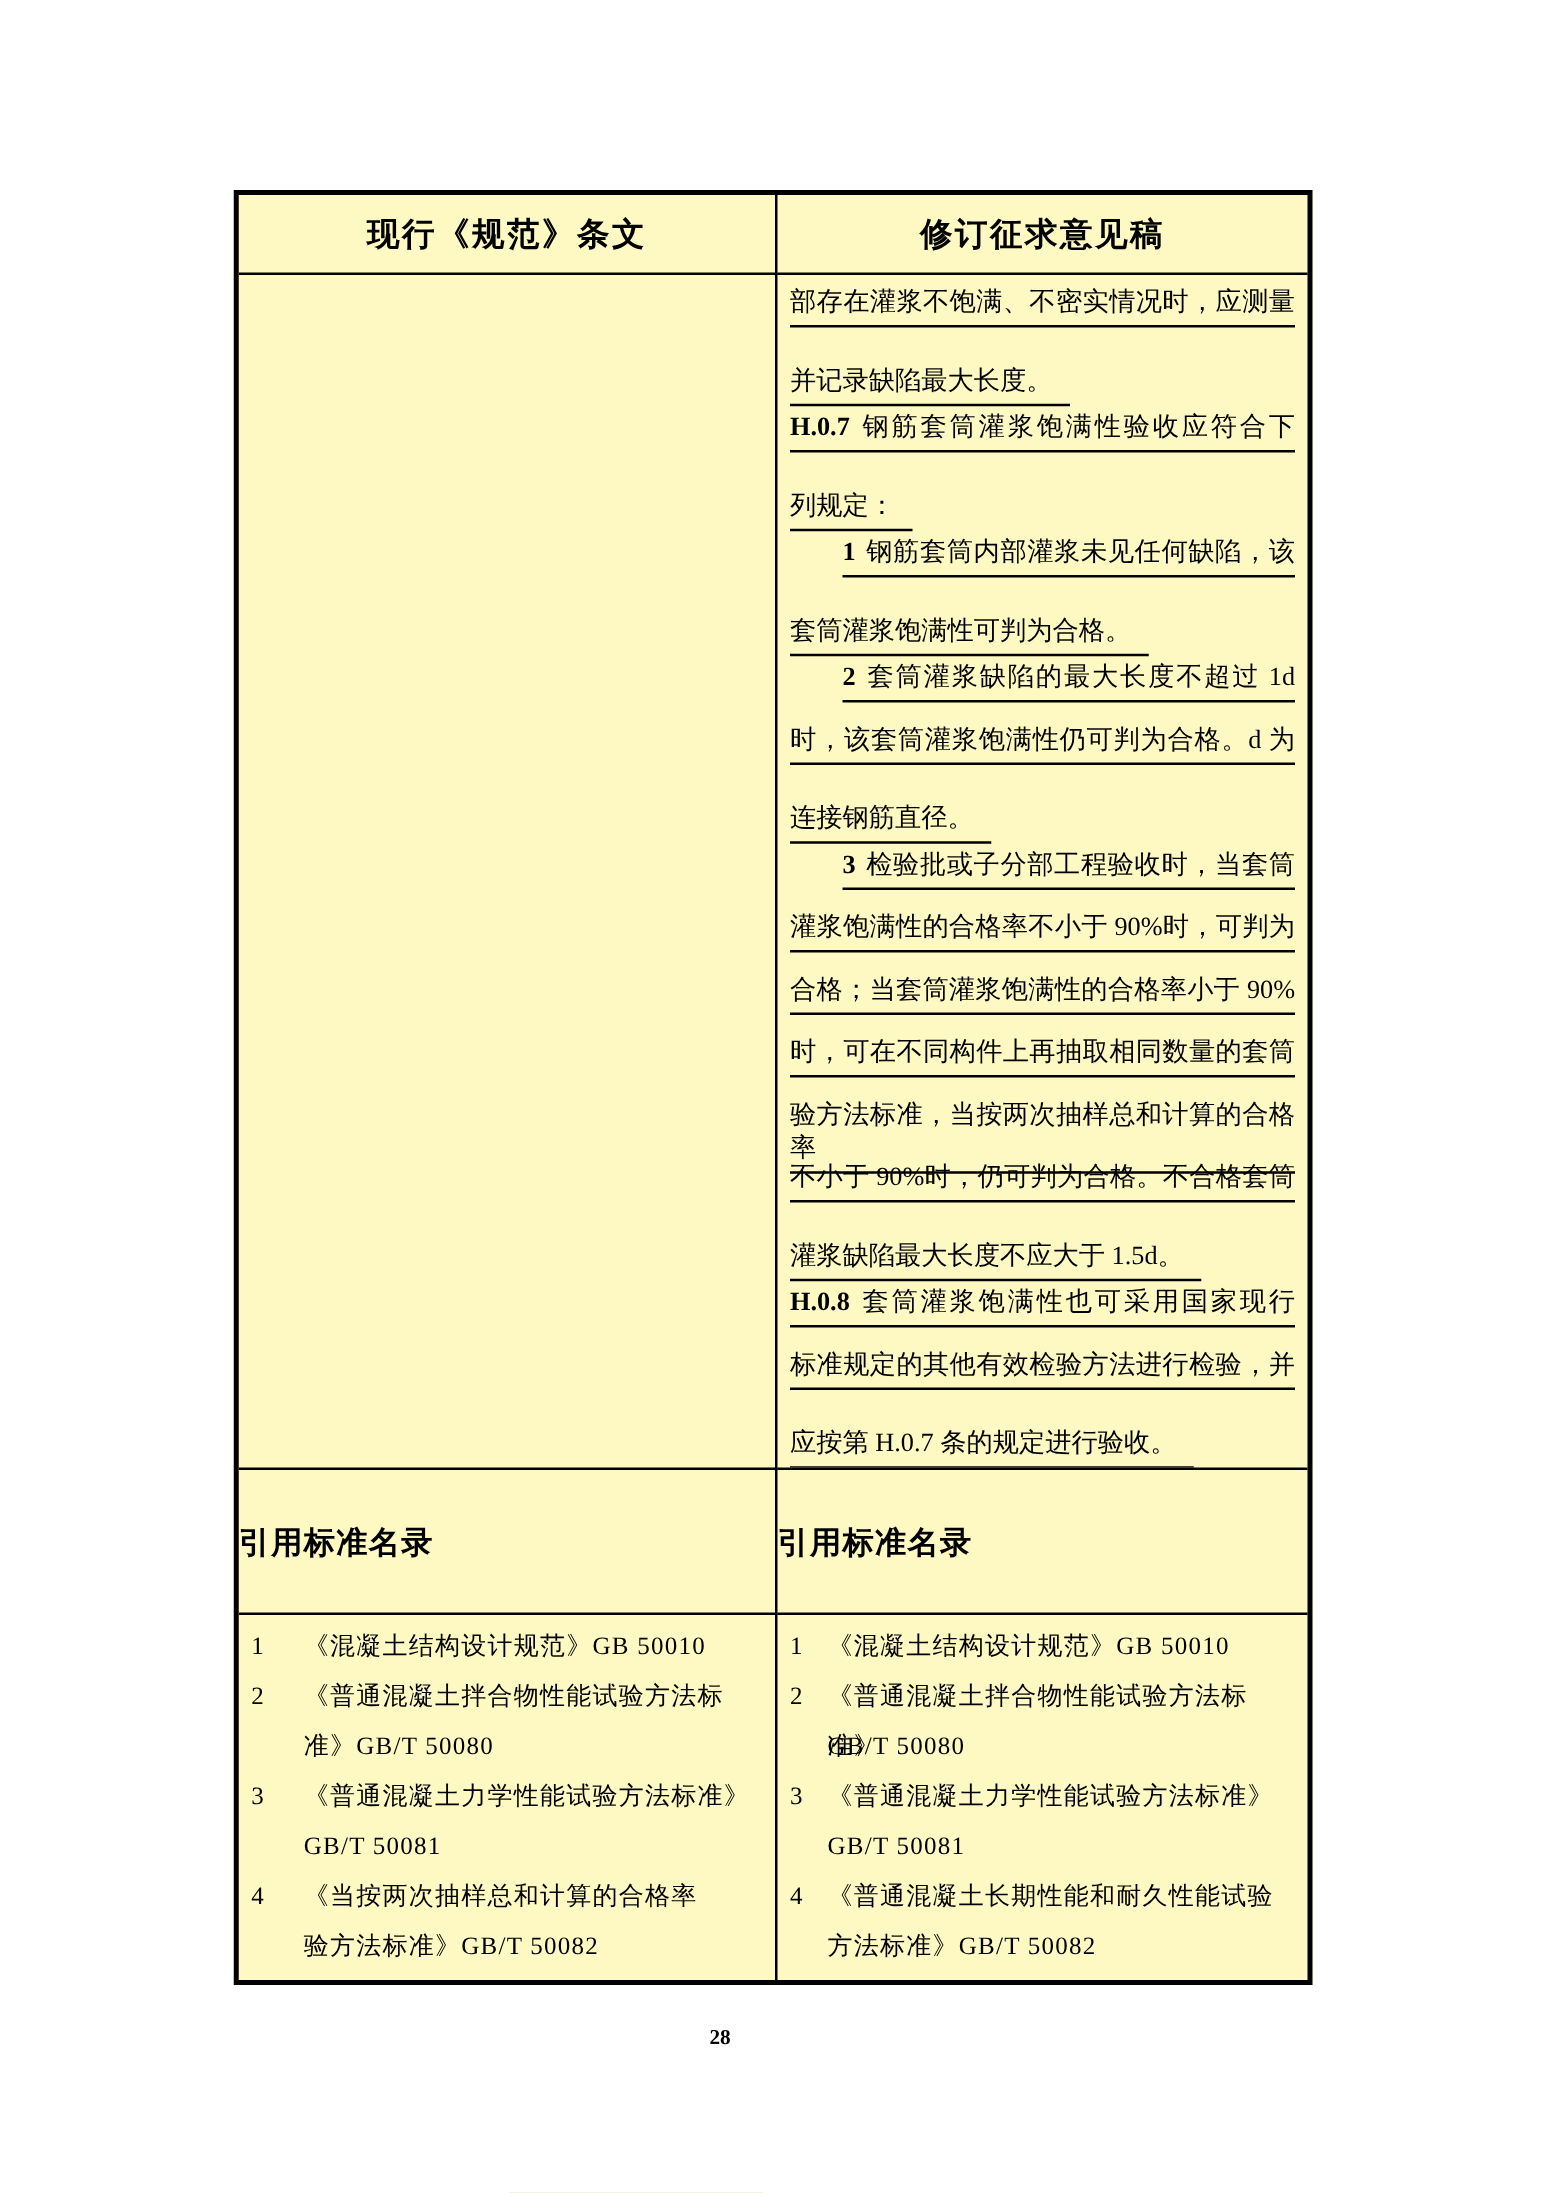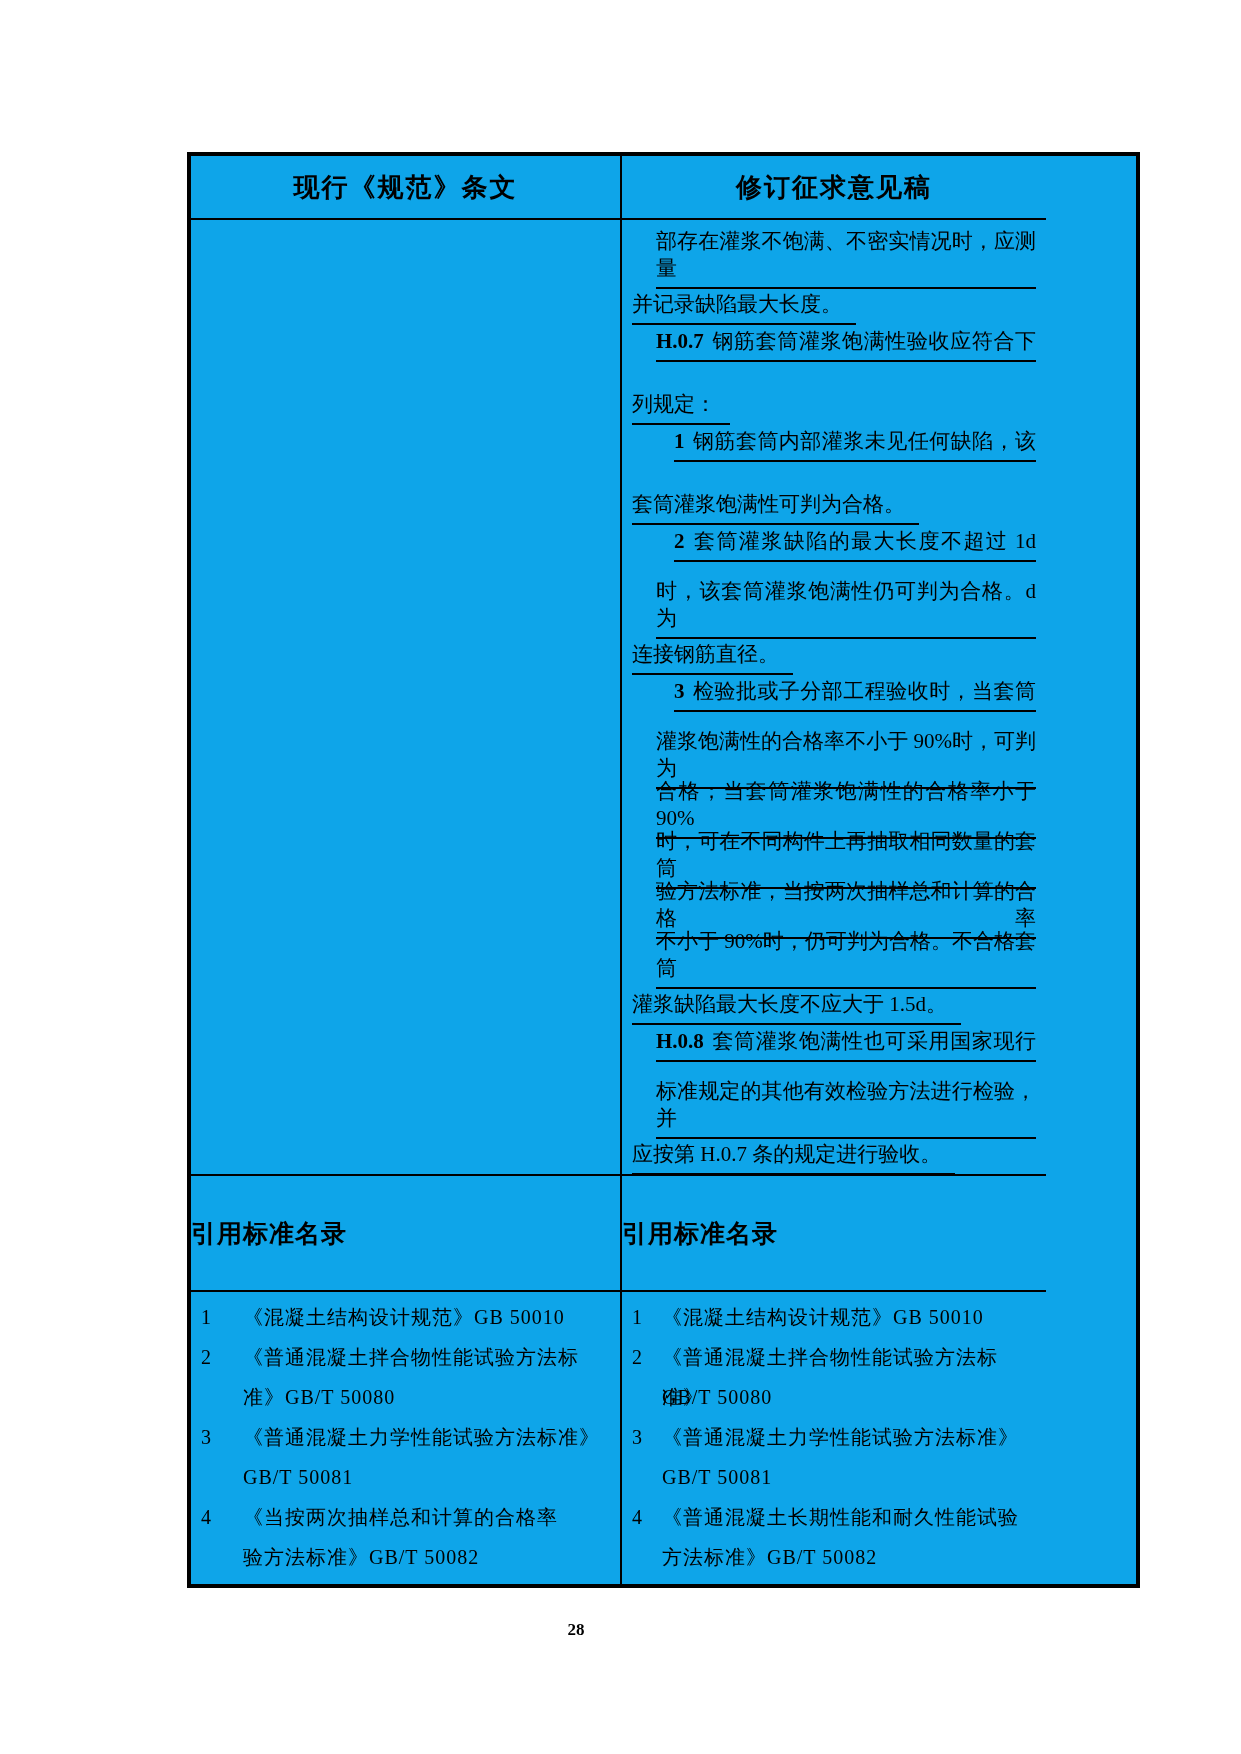--- a/index.html
+++ b/index.html
@@ -7,27 +7,27 @@
     position:relative;
     width:1241px;height:1754px;
     background:#ffffff;
     font-family:"Liberation Serif","DejaVu Serif",serif;
     color:#000;
     margin:0 auto;
     overflow:hidden;
   }
   .doc-table{
     position:absolute;left:187px;top:152px;
-    width:953px;height:1436px;
+    width:863px;height:1436px;
     border:4px solid #000;
     box-sizing:border-box;
     display:grid;
     grid-template-columns:431px 424px;
     grid-template-rows:64px 956px 116px 1fr;
-    background:#0ea5e9;
+    background:#fef9c3;
   }
   .cell{box-sizing:border-box;overflow:hidden;}
   .c-left{border-right:2px solid #000;}
   .r-b{border-bottom:2px solid #000;}
   .th{
     display:flex;align-items:center;justify-content:center;
     font-size:26px;font-weight:bold;letter-spacing:2px;
   }
   .refh{
     display:flex;align-items:center;justify-content:flex-start;
@@ -38,21 +38,20 @@
   .rline.ind .u{margin-left:42px;}
   .u{
     line-height:27px;
     padding-bottom:5px;
     border-bottom:2px solid #000;
   }
   .u.full{
     display:block;
     text-align:justify;
     text-align-last:justify;
-    margin-left:24px;
   }
   .u.end{
     display:inline-block;
     padding-right:14px;
     margin-top:13px;
   }
   .u b:not(:empty){margin-right:8px;}
   .list-cell{padding:5px 8px 0 10px;font-size:20px;}
   .litem{display:flex;}
   .lnum{flex:0 0 42px;height:40px;line-height:40px;}

